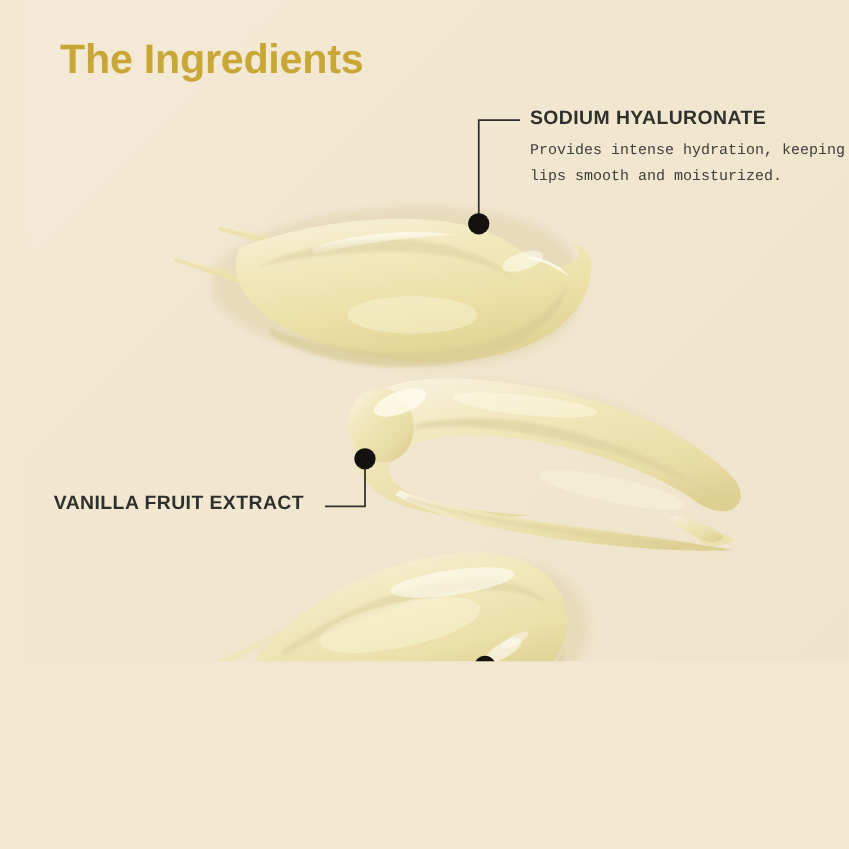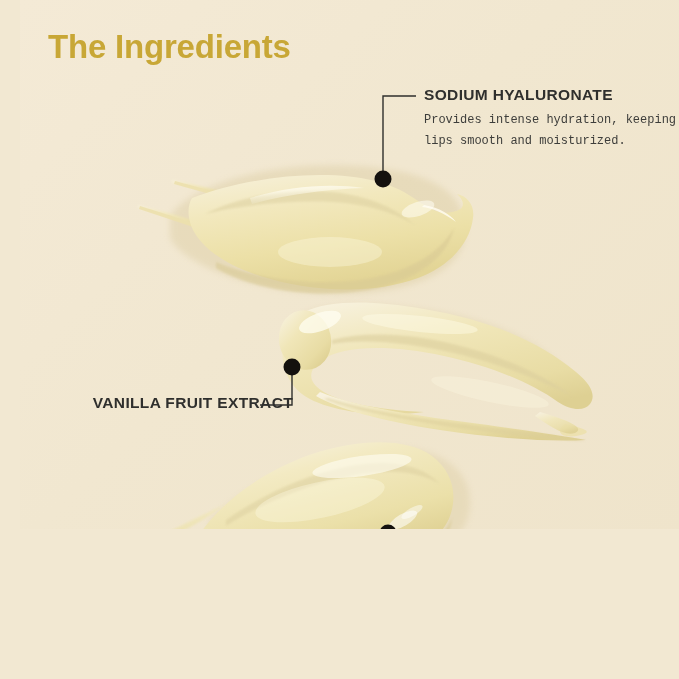--- a/index.html
+++ b/index.html
@@ -49,21 +49,21 @@
   .callout-desc {
     font-size: 12px;
     line-height: 21px;
     color: #3d3d3a;
     margin: 0;
     font-family: Liberation Mono, monospace;
     white-space: pre-line;
   }
 
   #callout-sodium { left: 404px; top: 86px; width: 262px; }
-  #callout-vanilla { left: 23px; top: 394px; width: 250px; text-align: right; }
+  #callout-vanilla { left: 23px; top: 394px; width: 250px; text-align: left; }
   #callout-shea { left: 398px; top: 570px; width: 266px; }
 
   
   #art {
     position: absolute;
     left: 0; top: 0;
     width: 679px;
     height: 679px;
   }
 </style>

